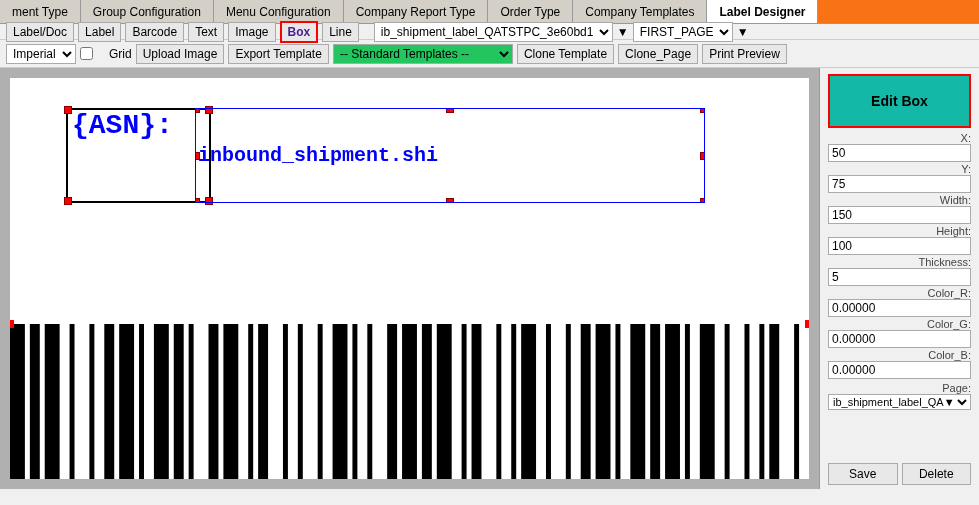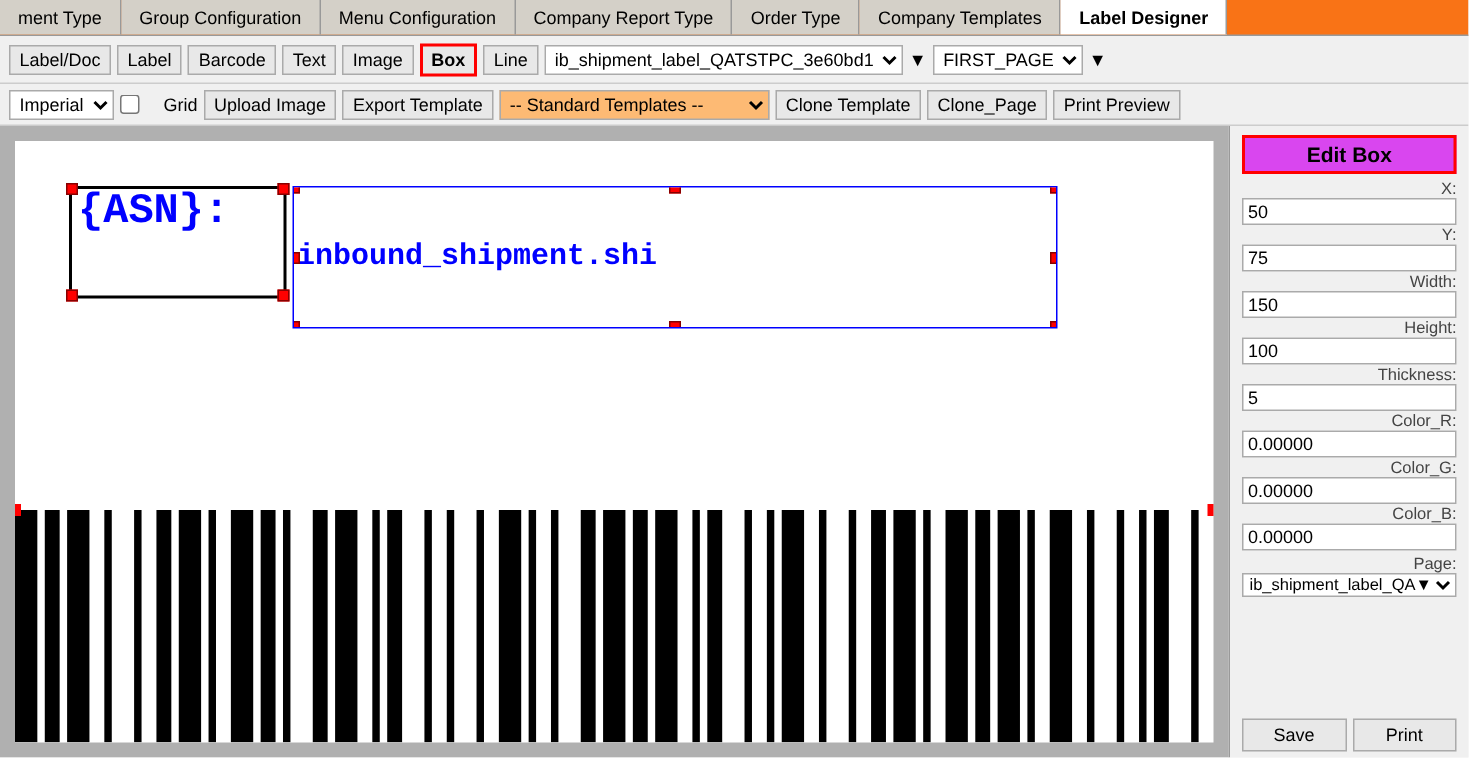--- a/index.html
+++ b/index.html
@@ -28,33 +28,33 @@
     }
 
     
     .toolbar1 {
       display: flex;
       align-items: center;
       background: #f0f0f0;
       padding: 4px 6px;
       gap: 4px;
       border-bottom: 1px solid #ccc;
-      height: 32px;
+      height: 16px;
     }
     .tb-btn {
       padding: 2px 6px;
       background: #e8e8e8;
       border: 1px solid #aaa;
       cursor: pointer;
       font-size: 12px;
       white-space: nowrap;
     }
     .tb-btn.active-box {
       border: 2px solid red;
-      color: #000000;
+      color: #4c1d95;
       font-weight: bold;
     }
     .tb-select {
       font-size: 12px;
       padding: 1px 2px;
       border: 1px solid #aaa;
       background: #fff;
     }
 
     
@@ -72,21 +72,21 @@
       background: #e8e8e8;
       border: 1px solid #aaa;
       cursor: pointer;
       font-size: 12px;
       white-space: nowrap;
     }
     .tb2-select {
       font-size: 12px;
       padding: 1px 2px;
       border: 1px solid #aaa;
-      background: #fdba74;
+      background: #22c55e;
       min-width: 180px;
     }
     .checkbox-label {
       display: flex;
       align-items: center;
       gap: 16px;
       font-size: 12px;
     }
 
     
@@ -204,25 +204,25 @@
     .right-panel {
       width: 160px;
       background: #f0f0f0;
       border-left: 1px solid #999;
       display: flex;
       flex-direction: column;
     }
     .edit-box-title {
       border: 2px solid red;
       text-align: center;
-      padding: 3px;
+      padding: 17px;
       font-size: 14px;
       font-weight: bold;
       margin: 6px 8px 4px 8px;
-      background: #d946ef;
+      background: #14b8a6;
     }
     .prop-row {
       display: flex;
       flex-direction: column;
       padding: 0 8px;
       margin-bottom: 1px;
     }
     .prop-label {
       text-align: right;
       color: #444;
@@ -289,21 +289,21 @@
 </div>
 
 <div class="toolbar1">
   <button class="tb-btn">Label/Doc</button>
   <button class="tb-btn">Label</button>
   <button class="tb-btn">Barcode</button>
   <button class="tb-btn">Text</button>
   <button class="tb-btn">Image</button>
   <button class="tb-btn active-box">Box</button>
   <button class="tb-btn">Line</button>
-  <select class="tb-select" style="min-width:220px;">
+  <select class="tb-select" style="min-width:220px;margin-left:11px;">
     <option>ib_shipment_label_QATSTPC_3e60bd1</option>
   </select>
   <span>▼</span>
   <select class="tb-select">
     <option>FIRST_PAGE</option>
   </select>
   <span>▼</span>
 </div>
 
 <div class="toolbar2">
@@ -322,21 +322,21 @@
   <button class="tb2-btn">Clone Template</button>
   <button class="tb2-btn">Clone_Page</button>
   <button class="tb2-btn">Print Preview</button>
 </div>
 
 <div class="main-area">
 
   <div class="canvas-area">
     <div class="label-canvas">
 
-      <div class="box-element selected" style="left:36px; top:30px; width:145px; height:75px;">
+      <div class="box-element selected" style="left:56px; top:30px; width:145px; height:95px;">
         <div class="handle tl"></div>
         <div class="handle tr"></div>
         <div class="handle bl"></div>
         <div class="handle br"></div>
         <span style="font-size:28px; font-weight:bold; font-family:'Courier New',monospace; color:blue; padding:4px;">{ASN}:</span>
       </div>
 
       <div class="text-element selected-text" style="left:185px; top:30px; width:510px; height:95px;">
         <div class="text-handle tl"></div>
         <div class="text-handle tm"></div>
@@ -440,16 +440,16 @@
     </div>
     <div class="prop-row page-select-row">
       <div class="prop-label">Page:</div>
       <select class="page-select">
         <option>ib_shipment_label_QA▼</option>
       </select>
     </div>
 
     <div class="bottom-buttons">
       <button class="save-btn">Save</button>
-      <button class="delete-btn">Print</button>
+      <button class="delete-btn">Delete</button>
     </div>
   </div>
 </div>
 
 </body></html>

